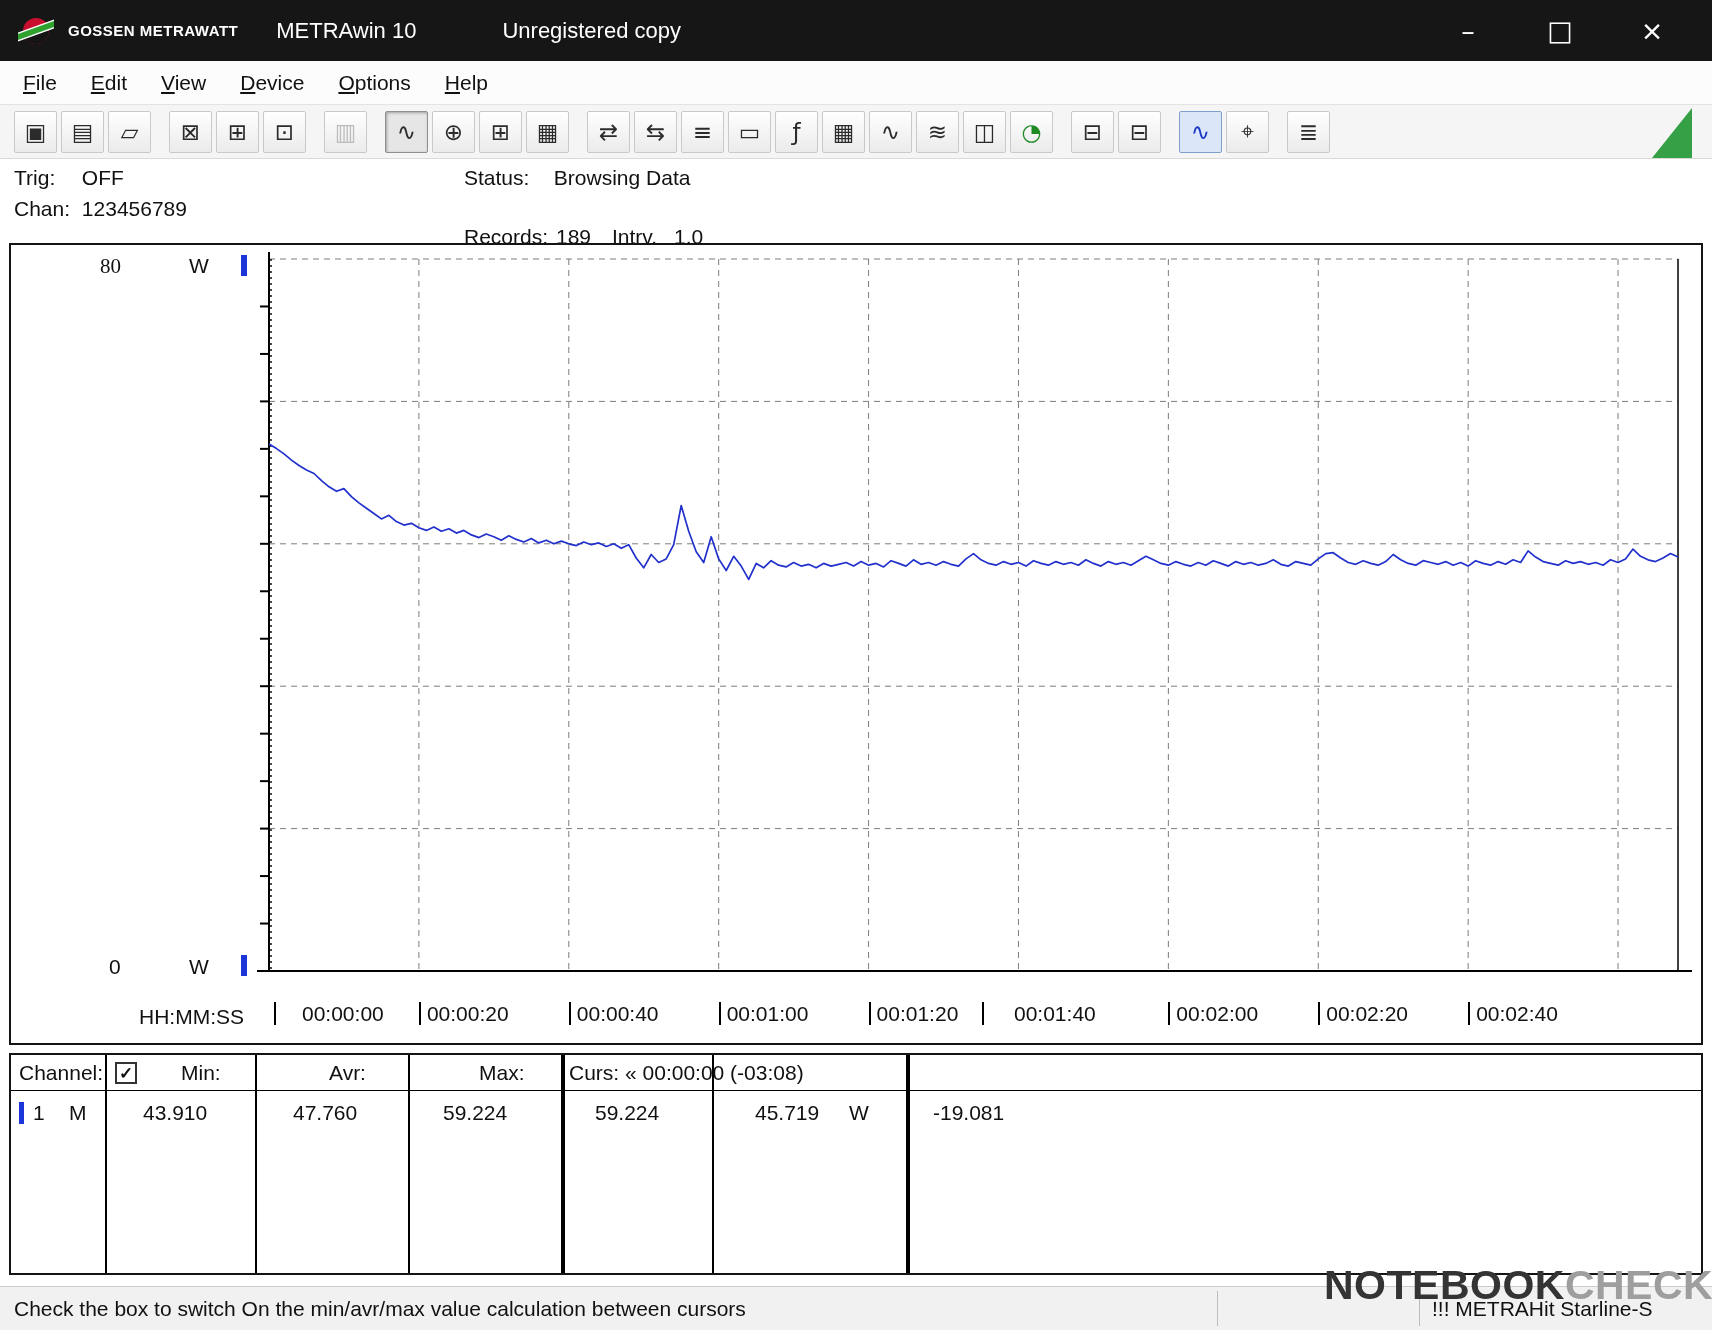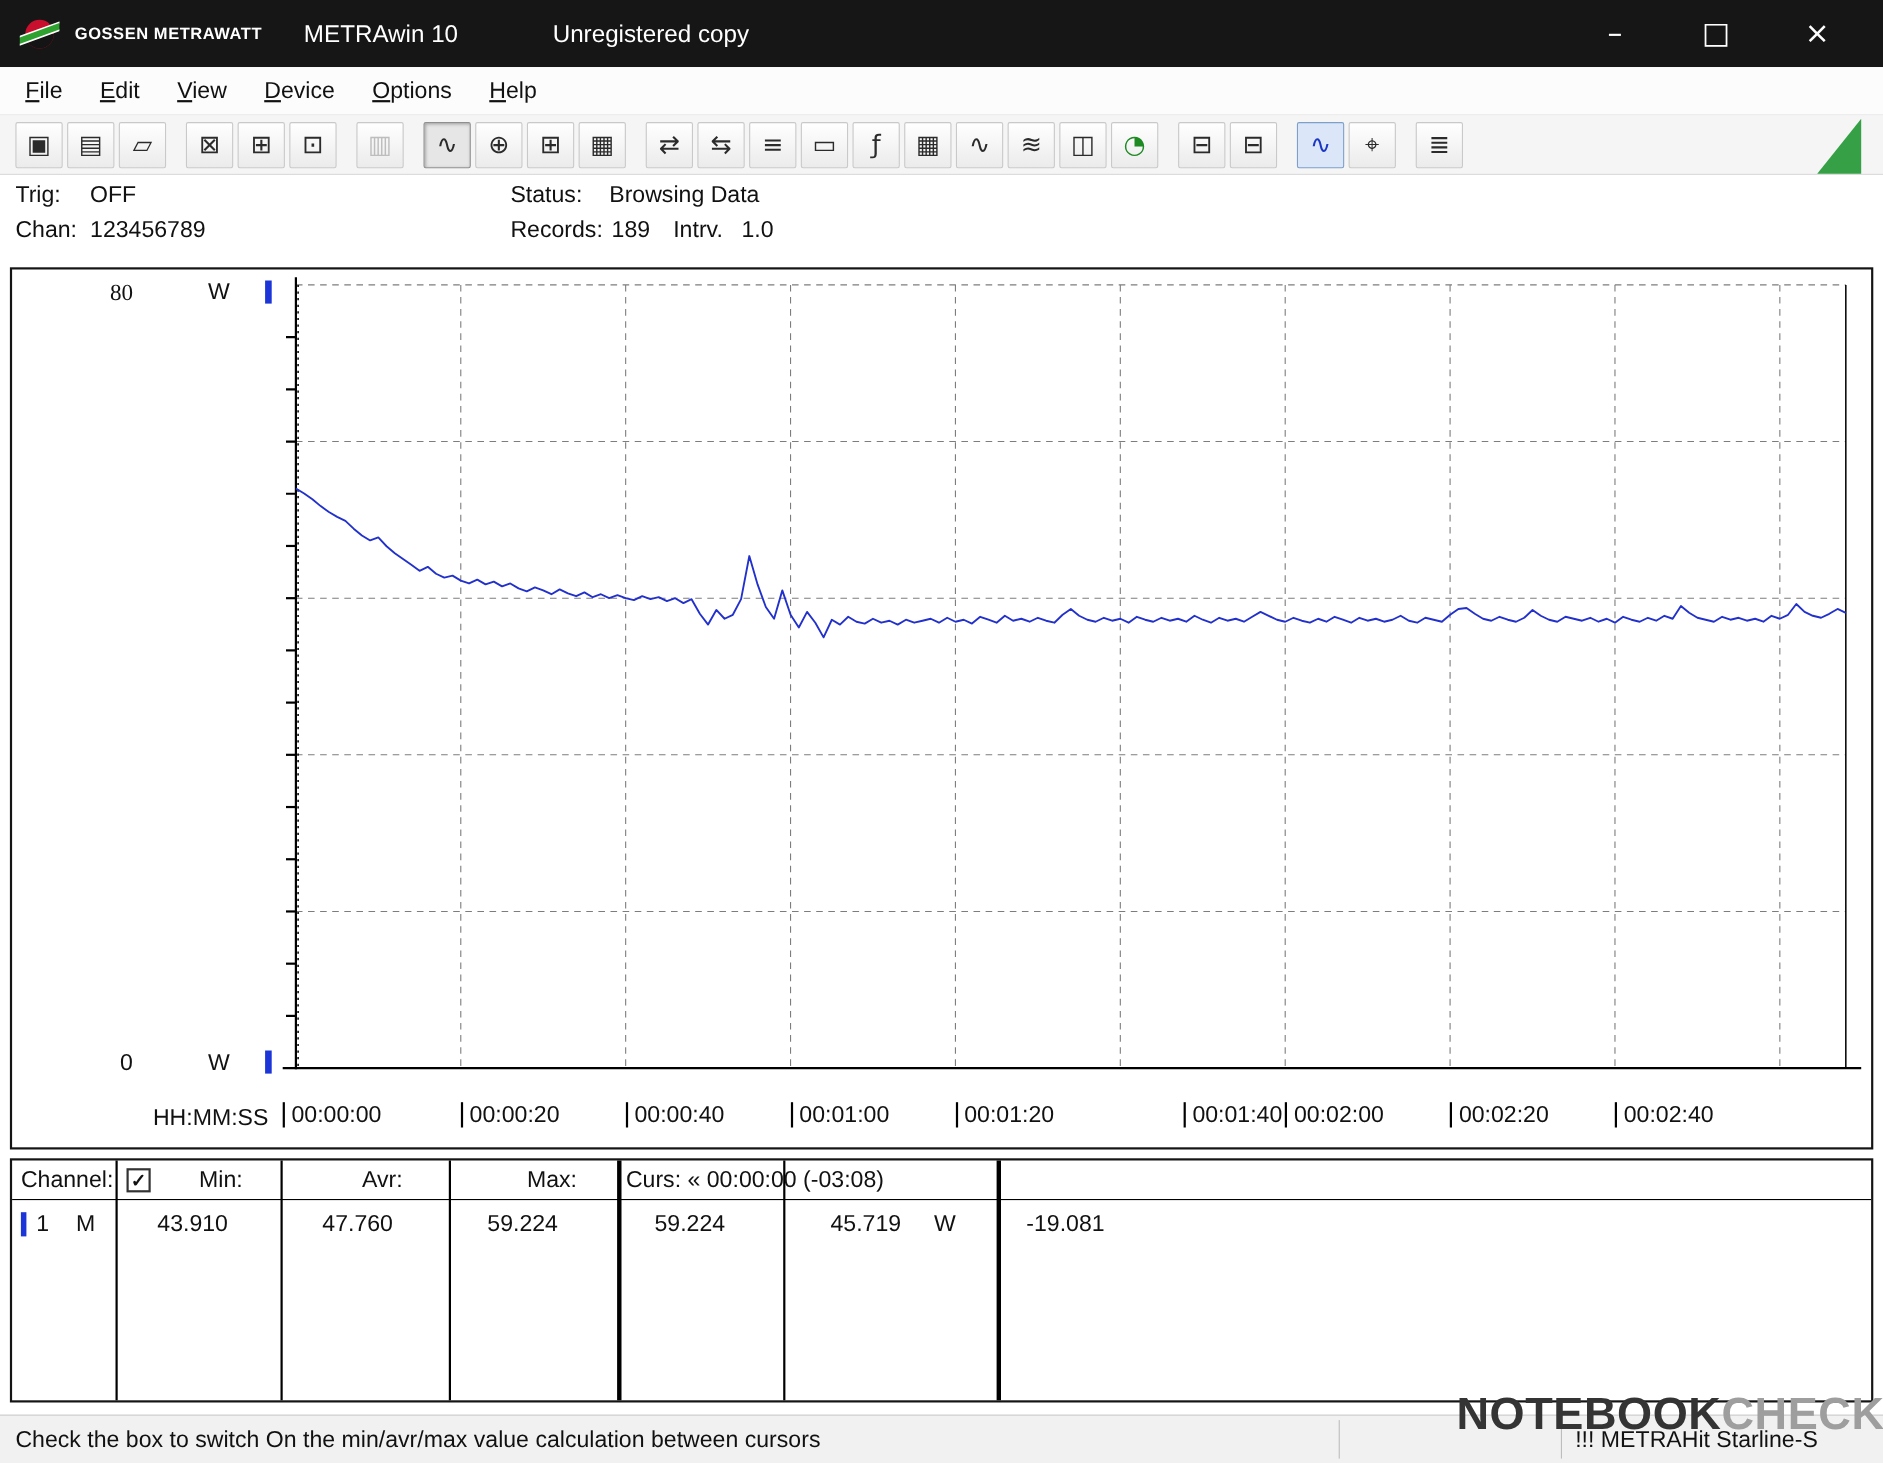--- a/index.html
+++ b/index.html
@@ -58,21 +58,21 @@
   }
   
   .status-panel { position:absolute; top:162px; left:0; right:0; height:78px; font-size:21px; }
   .sp-left { position:absolute; left:14px; top:0; line-height:31px; }
   .sp-mid  { position:absolute; left:464px; top:0; line-height:31px; }
   .sp-label { display:inline-block; }
   .sp-left .sp-label { width:62px; }
   .sp-mid  .l1 { width:84px; display:inline-block; }
   .sp-mid  .l2 { width:92px; display:inline-block; }
   .sp-mid  .v2 { display:inline-block; width:56px; }
-  .sp-mid  .l3 { display:inline-block; width:62px; }
+  .sp-mid  .l3 { display:inline-block; width:62px;margin-top:28px; }
   
   .chart-frame {
     position:absolute; left:9px; top:243px; width:1694px; height:802px;
     border:2px solid #141414; background:#fff;
   }
   .chart-frame svg { position:absolute; left:0; top:0; }
   .grid     { stroke:#7d7d7d; stroke-width:1; stroke-dasharray:6 5; }
   .tickline { stroke:#000; stroke-width:2; }
   .axis     { stroke:#000; stroke-width:2; }
   .thin     { stroke:#000; stroke-width:1; }
@@ -299,41 +299,41 @@
         <polyline points="258.0,199.1 265.5,203.6 273.0,208.9 280.5,215.1 288.0,220.5 295.5,224.9 303.0,228.5 310.5,235.6 318.0,241.8 325.5,246.3 332.9,243.6 340.4,251.6 347.9,257.9 355.4,263.2 362.9,268.5 370.4,273.9 377.9,270.3 385.4,276.6 392.9,280.1 400.4,278.3 407.9,282.8 415.4,285.4 422.9,281.9 430.4,286.3 437.9,283.7 445.4,288.1 452.9,285.4 460.4,289.9 467.9,292.6 475.3,289.0 482.8,291.7 490.3,295.2 497.8,290.8 505.3,294.4 512.8,297.0 520.3,293.5 527.8,297.9 535.3,295.2 542.8,298.8 550.3,296.1 557.8,298.8 565.3,300.6 572.8,297.0 580.3,299.7 587.8,297.9 595.3,301.5 602.8,298.8 610.3,303.3 617.7,299.7 625.2,313.0 632.7,322.8 640.2,309.5 647.7,317.5 655.2,313.9 662.7,299.7 670.2,260.5 677.7,286.3 685.2,306.8 692.7,317.5 700.2,291.7 707.7,313.9 715.2,325.5 722.7,311.3 730.2,321.1 737.7,334.4 745.2,318.4 752.6,322.8 760.1,315.7 767.6,320.2 775.1,321.9 782.6,317.5 790.1,321.1 797.6,319.3 805.1,322.8 812.6,318.4 820.1,321.1 827.6,319.3 835.1,317.5 842.6,321.1 850.1,316.6 857.6,320.2 865.1,318.4 872.6,321.9 880.1,315.7 887.6,318.4 895.0,321.1 902.5,314.8 910.0,319.3 917.5,317.5 925.0,320.2 932.5,316.6 940.0,319.3 947.5,321.1 955.0,313.9 962.5,308.6 970.0,314.8 977.5,318.4 985.0,320.2 992.5,316.6 1000.0,319.3 1007.5,317.5 1015.0,321.1 1022.5,315.7 1030.0,318.4 1037.4,320.2 1044.9,316.6 1052.4,319.3 1059.9,317.5 1067.4,320.2 1074.9,314.8 1082.4,318.4 1089.9,321.1 1097.4,316.6 1104.9,319.3 1112.4,317.5 1119.9,320.2 1127.4,315.7 1134.9,311.3 1142.4,314.8 1149.9,318.4 1157.4,320.2 1164.9,316.6 1172.4,319.3 1179.8,321.1 1187.3,317.5 1194.8,320.2 1202.3,315.7 1209.8,318.4 1217.3,321.1 1224.8,316.6 1232.3,319.3 1239.8,317.5 1247.3,320.2 1254.8,318.4 1262.3,314.8 1269.8,319.3 1277.3,321.1 1284.8,316.6 1292.3,318.4 1299.8,320.2 1307.3,313.9 1314.8,308.6 1322.2,307.7 1329.7,313.0 1337.2,317.5 1344.7,319.3 1352.2,315.7 1359.7,318.4 1367.2,320.2 1374.7,316.6 1382.2,309.5 1389.7,314.8 1397.2,318.4 1404.7,320.2 1412.2,315.7 1419.7,317.5 1427.2,319.3 1434.7,316.6 1442.2,320.2 1449.7,317.5 1457.1,321.1 1464.6,315.7 1472.1,318.4 1479.6,320.2 1487.1,316.6 1494.6,319.3 1502.1,314.8 1509.6,317.5 1517.1,305.9 1524.6,312.1 1532.1,316.6 1539.6,318.4 1547.1,320.2 1554.6,315.7 1562.1,318.4 1569.6,316.6 1577.1,319.3 1584.6,317.5 1592.1,320.2 1599.5,314.8 1607.0,317.5 1614.5,313.9 1622.0,304.1 1629.5,311.3 1637.0,314.8 1644.5,316.6 1652.0,313.0 1659.5,308.6 1667.0,312.1" class="series" stroke="#2231cc"></polyline>
       </svg>
     <span class="y-lab" style="left:89px; top:9px;font-family:Liberation Serif, serif;">80</span>
     <span class="y-lab" style="left:178px; top:9px;">W</span>
     <div class="blue-marker" style="left:230px; top:10px;"></div>
     <span class="y-lab" style="left:98px; top:710px;">0</span>
     <span class="y-lab" style="left:178px; top:710px;">W</span>
     <div class="blue-marker" style="left:230px; top:710px;"></div>
     <span class="hhmmss">HH:MM:SS</span>
     <div class="x-labels" id="x-labels">
-        <div class="x-label" style="left: 246px;">
+        <div class="x-label" style="left: 263px; gap: 20px;">
           <span class="x-tick"></span>
           <span>00:00:00</span>
         </div>
         <div class="x-label" style="left: 407.894px;">
           <span class="x-tick"></span>
           <span>00:00:20</span>
         </div>
         <div class="x-label" style="left: 557.787px;">
           <span class="x-tick"></span>
           <span>00:00:40</span>
         </div>
         <div class="x-label" style="left: 707.681px;">
           <span class="x-tick"></span>
           <span>00:01:00</span>
         </div>
         <div class="x-label" style="left: 857.574px;">
           <span class="x-tick"></span>
           <span>00:01:20</span>
         </div>
-        <div class="x-label" style="left: 1065px;">
+        <div class="x-label" style="left: 971px; gap: 24px;">
           <span class="x-tick"></span>
           <span>00:01:40</span>
         </div>
         <div class="x-label" style="left: 1157.36px;">
           <span class="x-tick"></span>
           <span>00:02:00</span>
         </div>
         <div class="x-label" style="left: 1307.26px;">
           <span class="x-tick"></span>
           <span>00:02:20</span>

